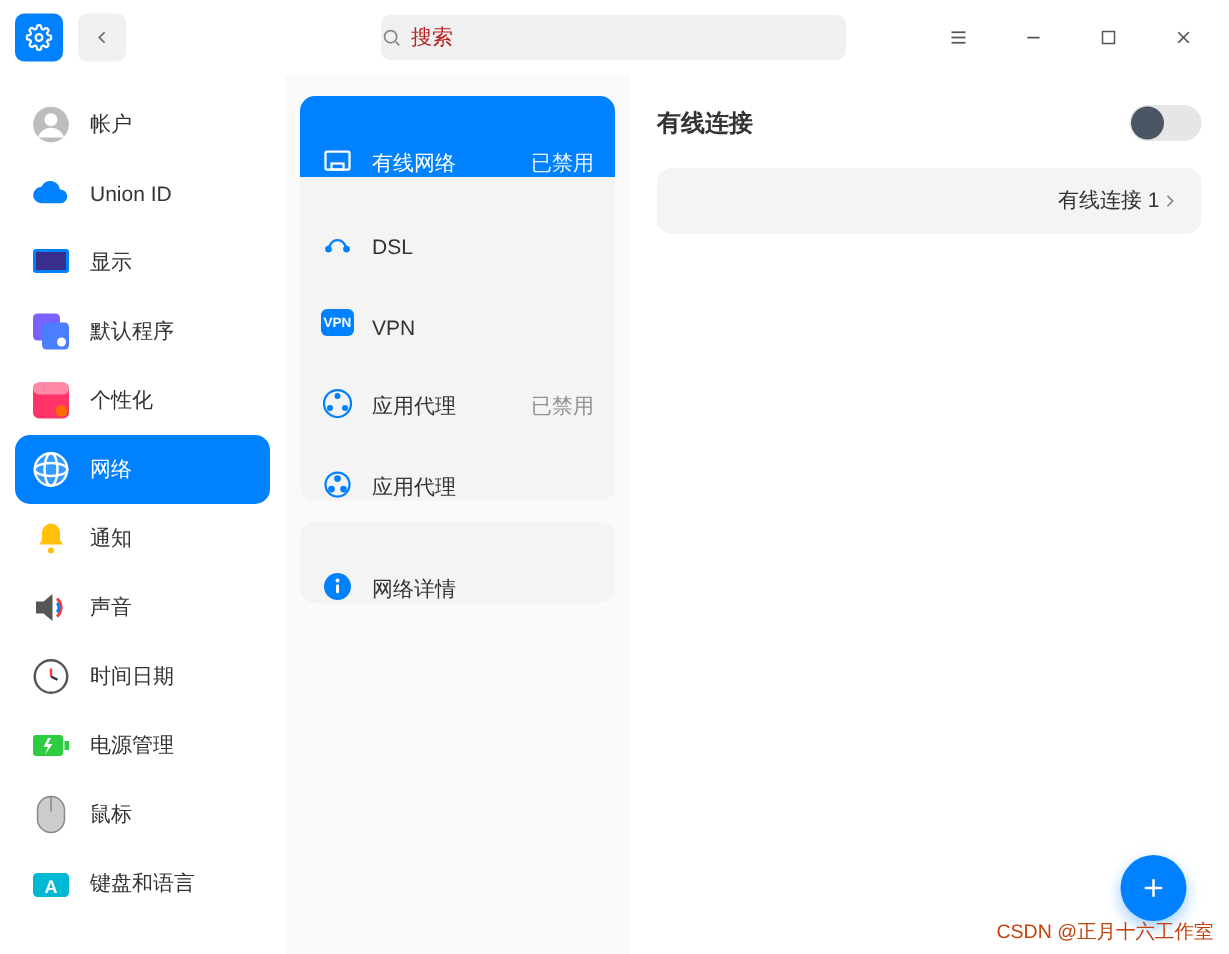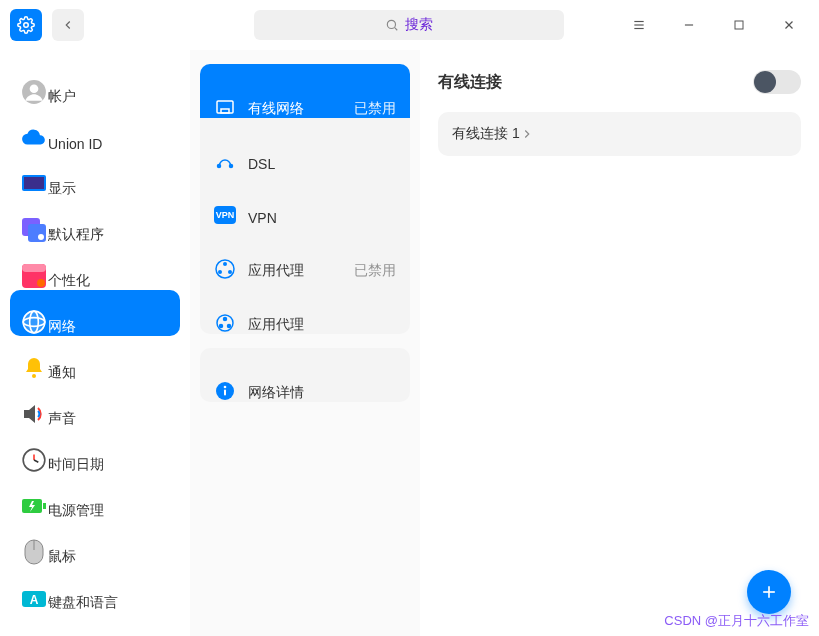--- a/index.html
+++ b/index.html
@@ -2,44 +2,44 @@
 <html><head>
 <meta charset="utf-8">
 <style>
 * { box-sizing: border-box; margin: 0; padding: 0; }
 body { font-family: -apple-system, "Segoe UI", "Microsoft YaHei", sans-serif; font-size: 14px; color: #333; background: #fff; width: 819px; height: 636px; overflow: hidden; }
 .window { display: flex; flex-direction: column; height: 100%; }
 .titlebar { display: flex; align-items: center; height: 50px; padding: 0 10px; gap: 10px; }
 .app-icon { width: 32px; height: 32px; border-radius: 6px; background: #0081ff; display: flex; align-items: center; justify-content: center; color: #fff; }
 .back-btn { width: 32px; height: 32px; border-radius: 6px; background: #f0f0f0; display: flex; align-items: center; justify-content: center; cursor: pointer; }
 .search-wrap { flex: 0 0 auto; margin-left: 160px; }
-.search { width: 310px; height: 30px; border-radius: 6px; background: #f0f0f0; display: flex; align-items: center; justify-content: center; gap: 6px; color: #6d28d9; cursor: text; }
+.search { width: 310px; height: 30px; border-radius: 6px; background: #f0f0f0; display: flex; align-items: center; gap: 6px; color: #b91c1c; cursor: text; }
 .spacer { flex: 1; }
 .win-btn { width: 40px; height: 30px; display: flex; align-items: center; justify-content: center; cursor: pointer; color: #555; }
 .body { display: flex; flex: 1; overflow: hidden; }
 .sidebar { width: 190px; padding: 10px 10px; overflow-y: auto; }
-.side-item { display: flex; align-items: flex-end; height: 46px; padding: 0 10px; border-radius: 10px; cursor: pointer; color: #333; }
+.side-item { display: flex; align-items: center; height: 46px; padding: 0 10px; border-radius: 10px; cursor: pointer; gap: 12px; color: #333; }
 .side-item.active { background: #0081ff; color: #ffffff; }
 .side-icon { width: 28px; height: 28px; border-radius: 6px; display: flex; align-items: center; justify-content: center; flex-shrink: 0; }
 .mid-col { width: 230px; padding: 14px 10px 14px 10px; background: #fafafa; border-radius: 0; display: flex; flex-direction: column; gap: 14px; }
 .mid-group { background: #f4f4f4; border-radius: 10px; overflow: hidden; }
 .mid-item { display: flex; align-items: flex-end; height: 54px; padding: 0 14px; gap: 12px; cursor: pointer; color: #333; }
 .mid-item.active { background: #0081ff; color: #fff; }
 .mid-item .status { margin-left: auto; font-size: 14px; opacity: 0.9; }
 .mid-icon { width: 22px; height: 22px; display: flex; align-items: center; justify-content: center; flex-shrink: 0; }
 .vpn-badge { width: 22px; height: 18px; border-radius: 4px; background: #0081ff; color: #fff; font-size: 9px; font-weight: bold; display: flex; align-items: center; justify-content: center; }
 .main { flex: 1; padding: 20px 18px; position: relative; }
 .main-head { display: flex; align-items: center; justify-content: space-between; margin-bottom: 18px; }
 .main-title { font-size: 16px; font-weight: 600; }
 .toggle { width: 48px; height: 24px; border-radius: 12px; background: #e6e6e6; position: relative; cursor: pointer; }
 .toggle-knob { width: 22px; height: 22px; border-radius: 11px; background: #4b5563; position: absolute; top: 1px; left: 1px; }
 .conn-list { border-radius: 10px; overflow: hidden; }
-.conn-item { display: flex; align-items: center; justify-content: flex-start; height: 44px; padding: 0 14px; background: #f4f4f4; cursor: pointer; }
+.conn-item { display: flex; align-items: center; justify-content: flex-end; height: 44px; padding: 0 14px; background: #f4f4f4; cursor: pointer; }
 .fab { position: absolute; right: 28px; bottom: 22px; width: 44px; height: 44px; border-radius: 22px; background: #0081ff; color: #fff; display: flex; align-items: center; justify-content: center; cursor: pointer; font-size: 22px; box-shadow: 0 4px 10px rgba(0,129,255,.4); }
-.watermark { position: absolute; right: 10px; bottom: 6px; color: #8b5cf6; font-size: 13px; pointer-events: none; }
+.watermark { position: absolute; right: 10px; bottom: 6px; color: #c2410c; font-size: 13px; pointer-events: none; }
 svg { display: block; }
 .icn-blue { color: #0081ff; }
 </style>
 </head>
 <body>
 
 <div class="window">
   <div class="titlebar">
     <div class="app-icon">
       <svg width="18" height="18" viewBox="0 0 24 24" fill="none" stroke="#fff" stroke-width="2">

